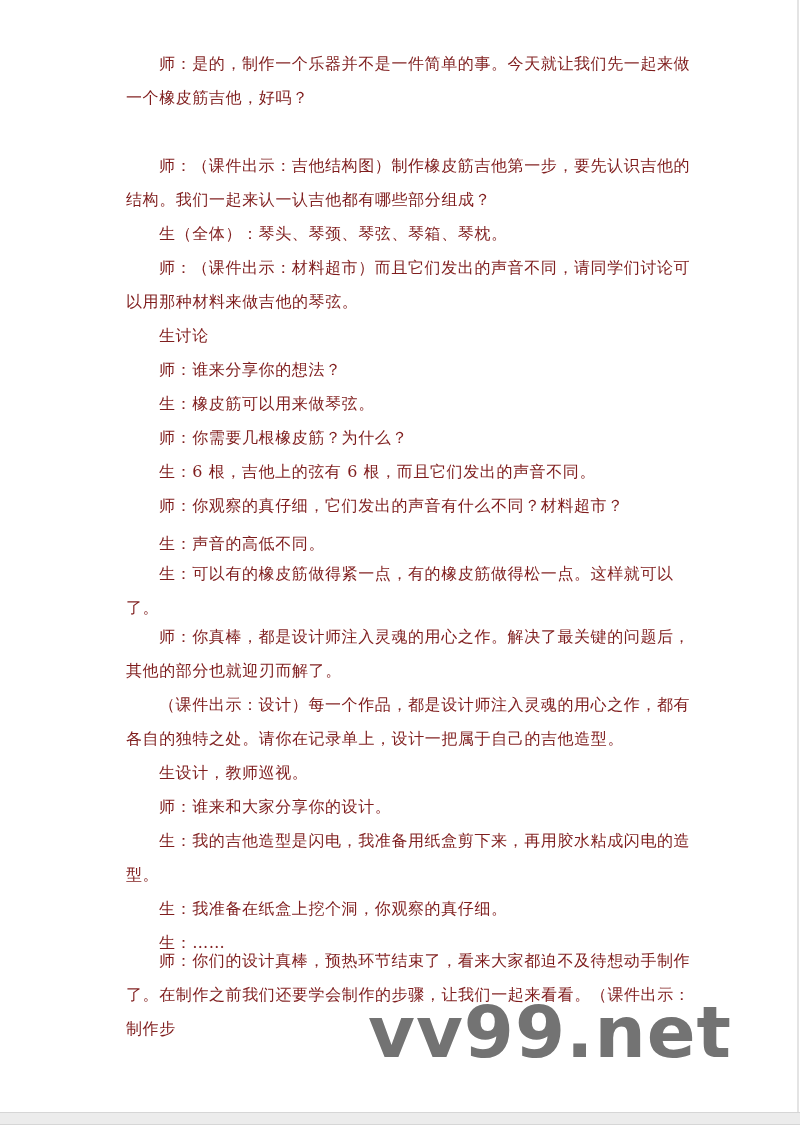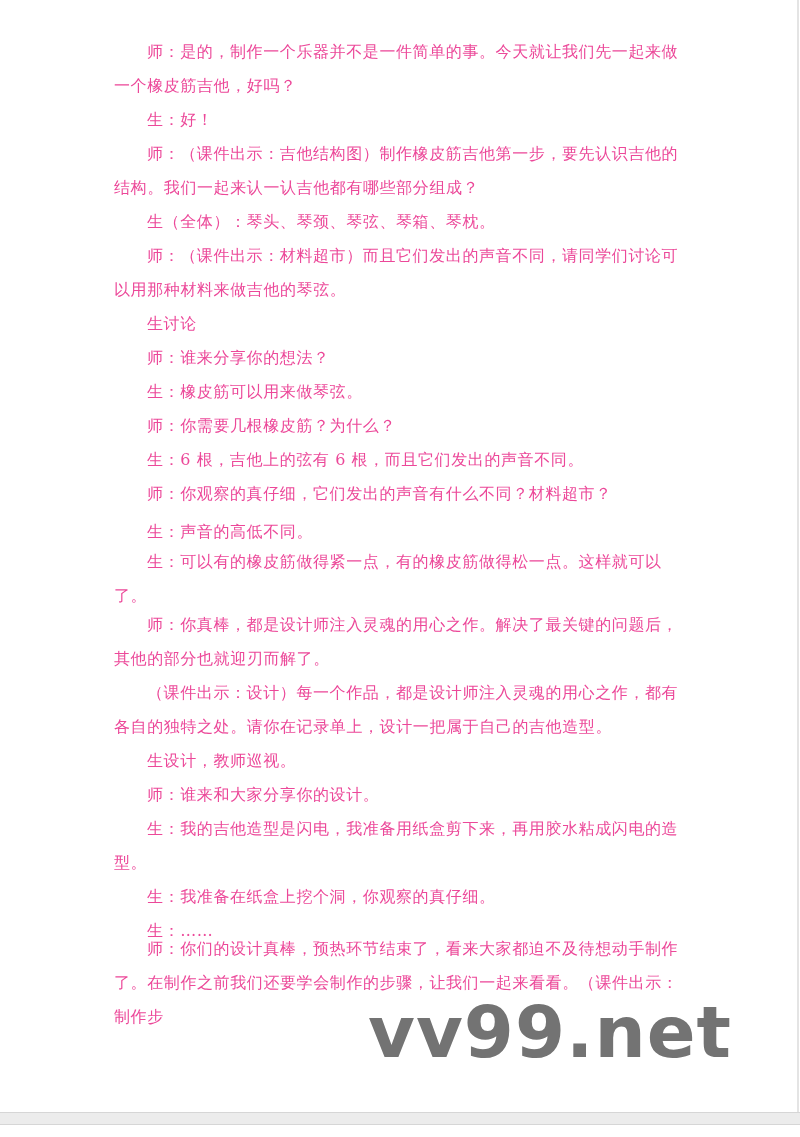--- a/index.html
+++ b/index.html
@@ -40,25 +40,25 @@
       top: 1125px;
       width: 800px;
       height: 12px;
       background: #ffffff;
     }
     .para {
       position: absolute;
       left: 110px;
       width: 570px;
       font-size: 16px;
-      color: #ec4899;
+      color: #7f1d1d;
       line-height: 34px;
       letter-spacing: 0.6px;
       text-indent: 33px;
-      margin: 4px;
+      margin: 16px;
       white-space: normal;
       word-break: break-all;
     }
     .watermark {
       position: absolute;
       left: 368px;
       top: 996px;
       font-family: "DejaVu Sans", "Liberation Sans", sans-serif;
       font-weight: bold;
       font-size: 72px;
@@ -66,21 +66,20 @@
       letter-spacing: 1px;
       line-height: 72px;
       user-select: none;
     }
   </style>
 </head>
 <body>
 
 <div class="page">
   <p class="para" style="top:31px">师：是的，制作一个乐器并不是一件简单的事。今天就让我们先一起来做一个橡皮筋吉他，好吗？</p>
-  <p class="para" style="top:99px">生：好！</p>
   <p class="para" style="top:133px">师：（课件出示：吉他结构图）制作橡皮筋吉他第一步，要先认识吉他的结构。我们一起来认一认吉他都有哪些部分组成？</p>
   <p class="para" style="top:201px">生（全体）：琴头、琴颈、琴弦、琴箱、琴枕。</p>
   <p class="para" style="top:235px">师：（课件出示：材料超市）而且它们发出的声音不同，请同学们讨论可以用那种材料来做吉他的琴弦。</p>
   <p class="para" style="top:303px">生讨论</p>
   <p class="para" style="top:337px">师：谁来分享你的想法？</p>
   <p class="para" style="top:371px">生：橡皮筋可以用来做琴弦。</p>
   <p class="para" style="top:405px">师：你需要几根橡皮筋？为什么？</p>
   <p class="para" style="top:439px">生：6 根，吉他上的弦有 6 根，而且它们发出的声音不同。</p>
   <p class="para" style="top:473px">师：你观察的真仔细，它们发出的声音有什么不同？材料超市？</p>
   <p class="para" style="top:511px">生：声音的高低不同。</p>

